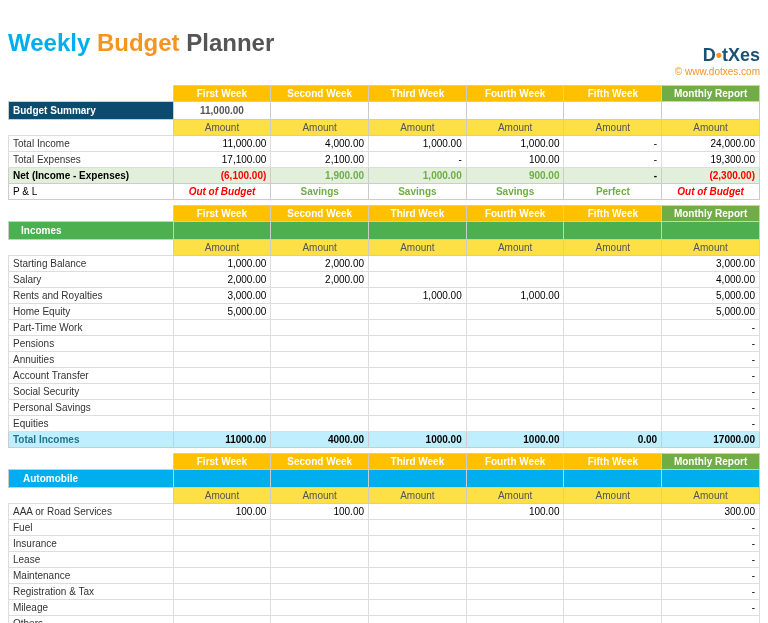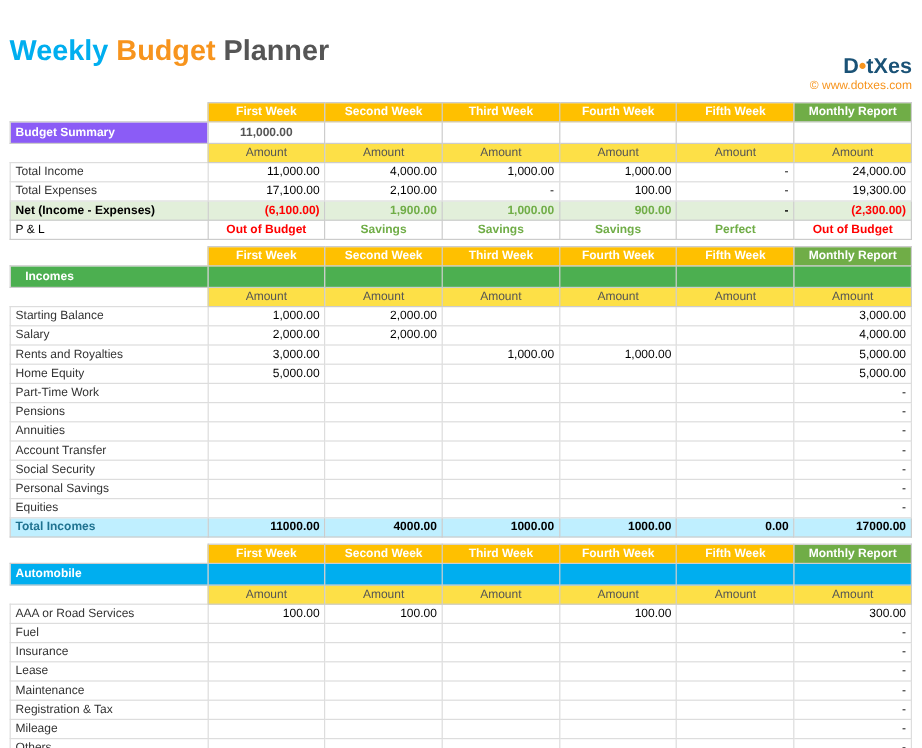--- a/index.html
+++ b/index.html
@@ -48,36 +48,36 @@
       color: #555;
       border: 1px solid #ccc;
     }
     .amount-header-row td.label-col {
       background: #fff;
       border: none;
     }
     
     
     .section-title td {
-      background: #8b5cf6;
+      background: #0c4a6e;
       color: #fff;
       font-weight: bold;
       padding: 3px 4px;
     }
     .section-title-green td {
       background: #4CAF50;
       color: #fff;
       font-weight: bold;
       padding: 3px 12px;
     }
     .section-title-blue td {
       background: #00AEEF;
       color: #fff;
       font-weight: bold;
-      padding: 3px 4px;
+      padding: 3px 14px;
     }
     
     
     .data-row td {
       background: #fff;
       text-align: right;
       border: 1px solid #ddd;
     }
     .data-row td.label-col {
       text-align: left;
@@ -98,21 +98,21 @@
     .pl-row td {
       background: #fff;
       text-align: center;
       border: 1px solid #ccc;
     }
     .pl-row td.label-col {
       text-align: left;
     }
     
     
-    .status-over { color: #FF0000; font-weight: bold; }
+    .status-over { color: #FF0000; font-weight: bold; font-style: italic; }
     .status-savings { color: #70AD47; font-weight: bold; }
     .status-perfect { color: #70AD47; font-weight: bold; }
     
     
     .total-row td {
       background: #BFEFFF;
       font-weight: bold;
       text-align: right;
       border: 1px solid #ccc;
     }

